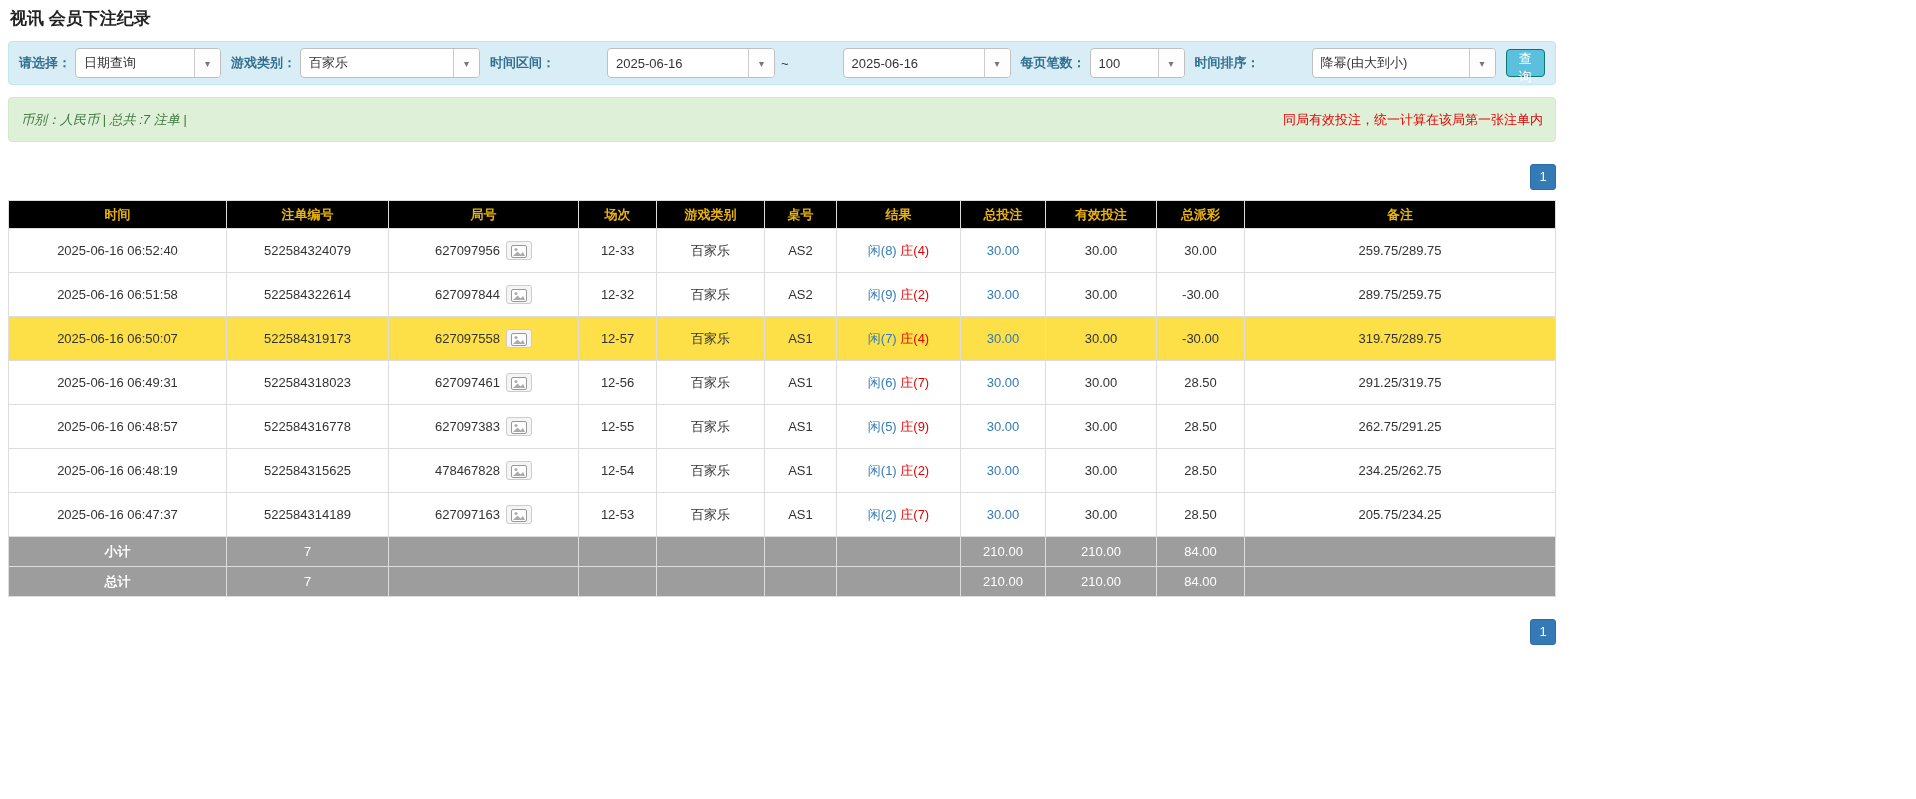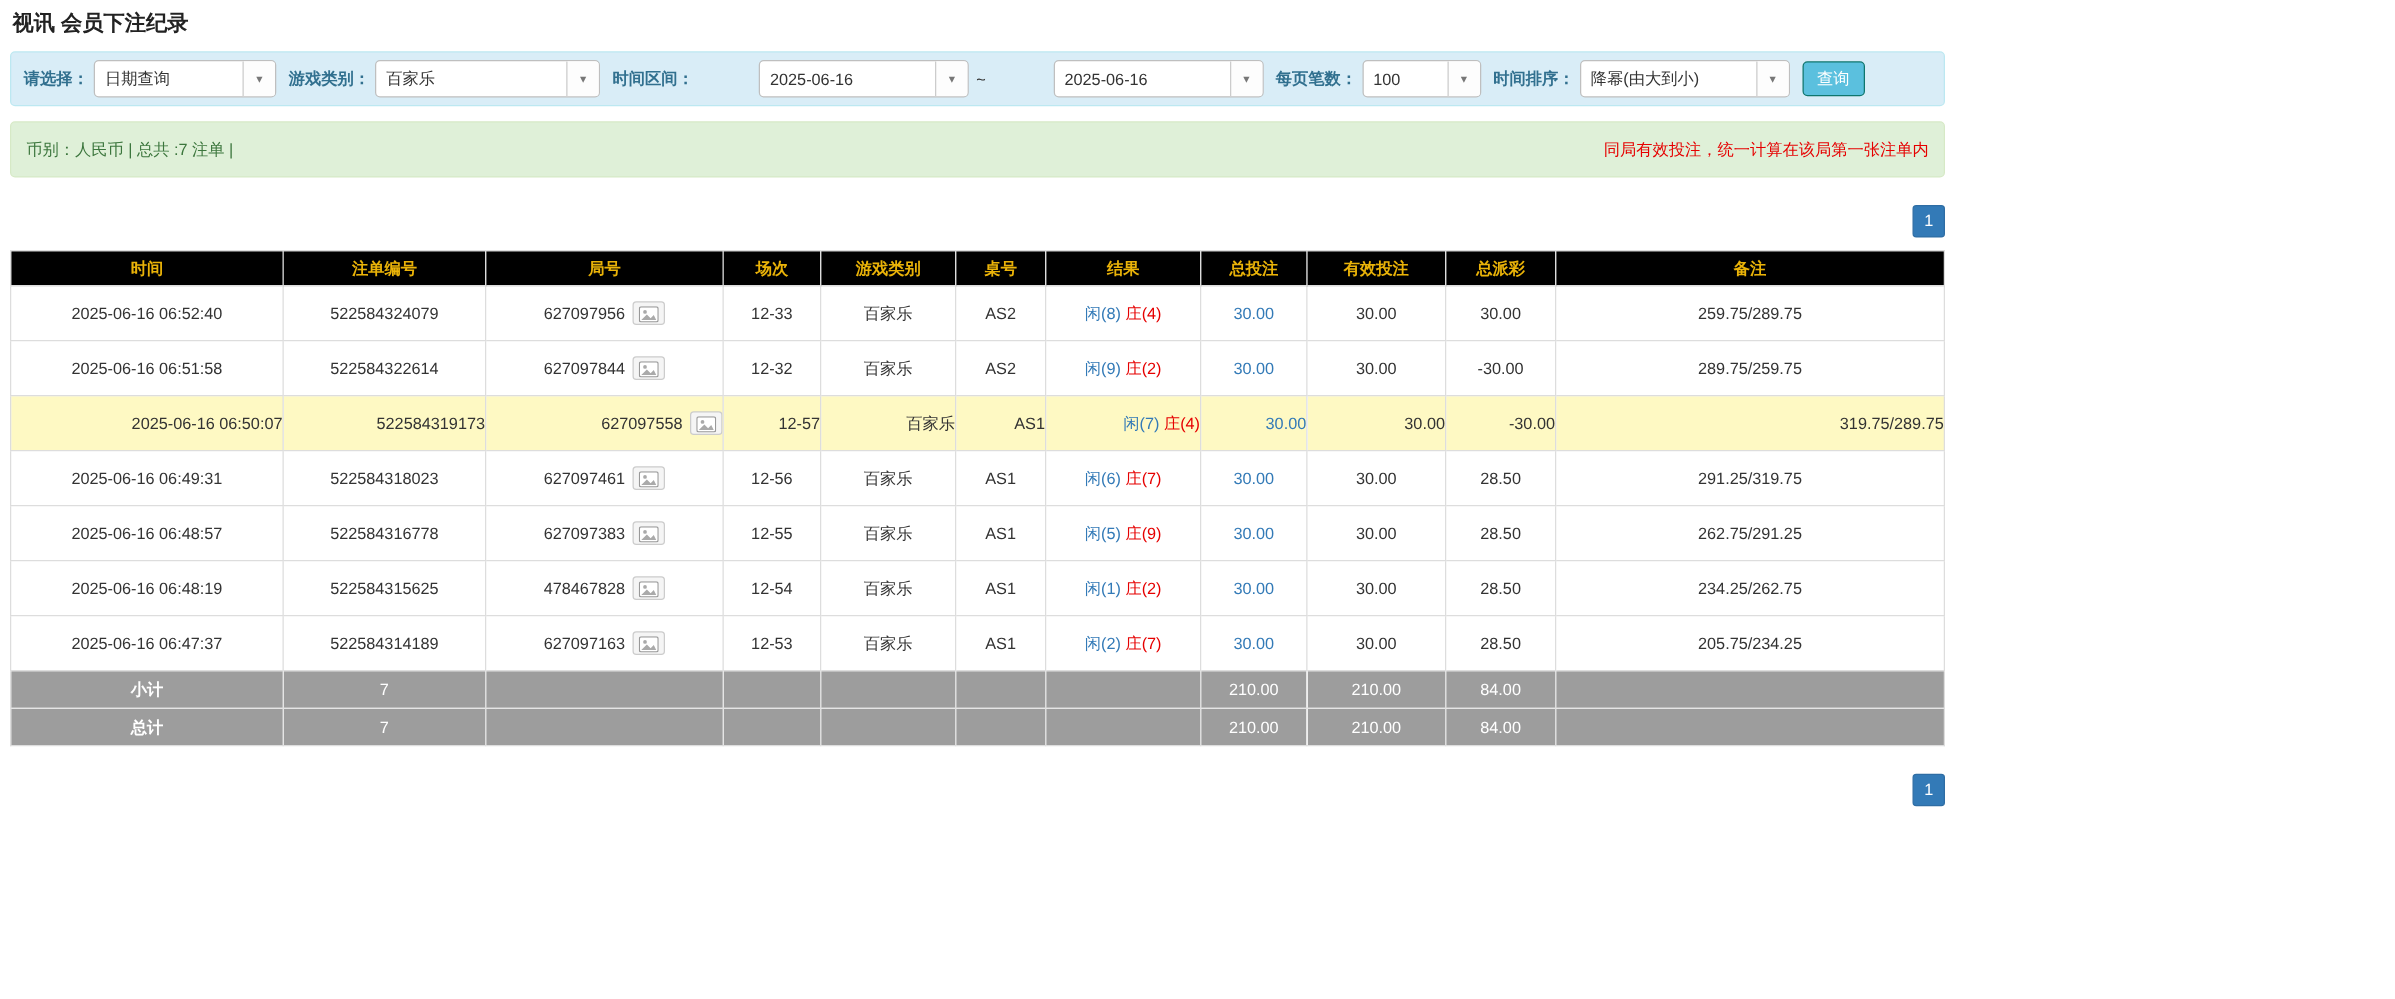--- a/index.html
+++ b/index.html
@@ -58,21 +58,21 @@
     justify-content: center;
     border-left: 1px solid #ccc;
     background: #fdfdfd;
     color: #777;
     font-size: 10px;
   }
   .w-select { width: 146px; }
   .w-game   { width: 180px; }
   .w-date   { width: 168px; margin-left: 48px; }
   .w-size   { width: 95px;  }
-  .w-sort   { width: 168px; }
+  .w-sort   { width: 184px; margin-left: 48px; }
   .range-sep { margin: 0 6px; color: #333; }
   .search-btn {
     background: #5bc0de;
     border: 1px solid #0f766e;
     color: #fff;
     border-radius: 4px;
     height: 28px;
     padding: 0 11px;
     font-size: 13px;
     cursor: pointer;
@@ -84,21 +84,21 @@
     margin-top: 12px;
     background: #dff0d8;
     border: 1px solid #d6e9c6;
     border-radius: 4px;
     min-height: 45px;
     display: flex;
     align-items: center;
     justify-content: space-between;
     padding: 0 12px;
   }
-  .summary-left { color: #3c763d; }
+  .summary-left { color: #3c763d; font-style: italic; }
   .summary-right { color: #e60000; }
 
   
   .pagination-row { display: flex; justify-content: flex-end; }
   .pagination-top { margin-top: 22px; }
   .pagination-bottom { margin-top: 22px; }
   .page-btn {
     min-width: 26px;
     height: 26px;
     background: #337ab7;
@@ -130,21 +130,21 @@
   }
   table.records td {
     border: 1px solid #ddd;
     height: 44px;
     text-align: center;
     background: #fff;
     color: #333;
     overflow: hidden;
     white-space: nowrap;
   }
-  table.records tr.highlight td { background: #fef9c3; text-align: right; }
+  table.records tr.highlight td { background: #fde047; }
   table.records tfoot td {
     background: #9d9d9d;
     color: #fff;
     height: 30px;
   }
   table.records tfoot td.foot-label { font-weight: bold; }
   .round-wrap { display: inline-flex; align-items: center; gap: 6px; }
   .icon-btn {
     background: #f5f5f5;
     border: 1px solid #ccc;

